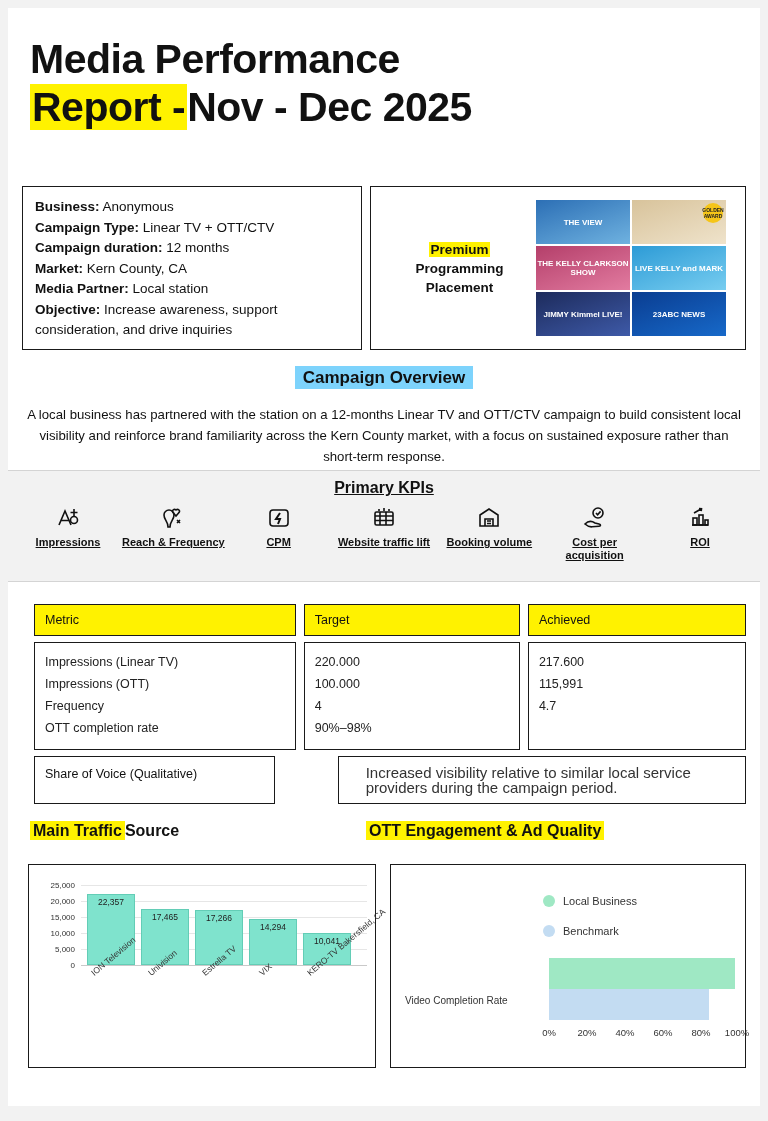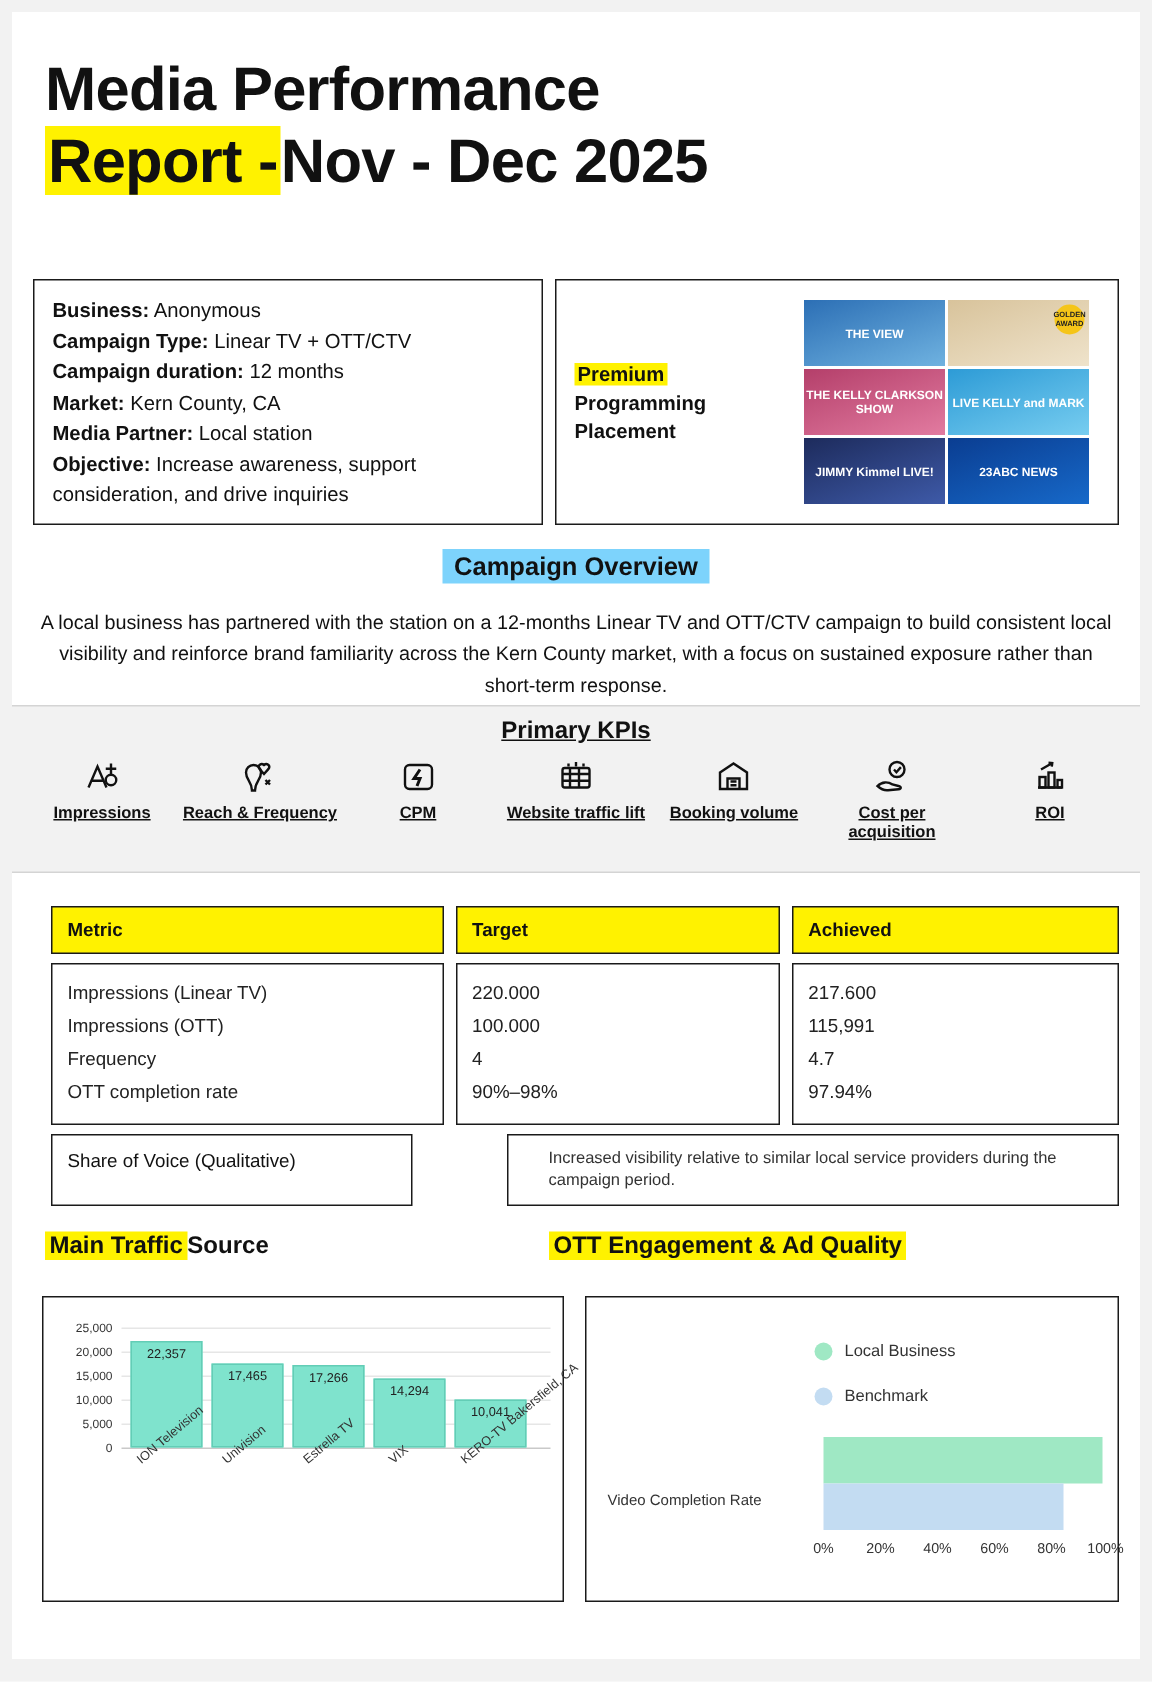--- a/index.html
+++ b/index.html
@@ -67,20 +67,21 @@
     border: 1px solid #1a1a1a;
     display: flex;
     align-items: center;
   }
   .promo-label {
     width: 165px;
     padding-left: 12px;
     font-size: 13.5px;
     font-weight: 700;
     line-height: 19px;
+    text-align: center;
   }
   .promo-label .hl { background: #fff200; }
   .thumb-grid {
     width: 190px;
     height: 136px;
     display: grid;
     grid-template-columns: 1fr 1fr;
     grid-template-rows: 1fr 1fr 1fr;
     gap: 2px;
     margin-right: 8px;
@@ -163,21 +164,21 @@
   .tbl {
     position: absolute;
     left: 26px; top: 596px;
     width: 712px;
   }
   .tbl-head { display: flex; gap: 8px; }
   .th {
     background: #fff200;
     border: 1px solid #1a1a1a;
     font-size: 12.5px;
-    font-weight: 700;
+    font-weight: 400;
     padding: 8px 10px;
   }
   .c1 { width: 264px; }
   .c2 { width: 218px; }
   .c3 { width: 220px; }
   .tbl-body { display: flex; gap: 8px; margin-top: 6px; }
   .td {
     border: 1px solid #1a1a1a;
     font-size: 12.5px;
     padding: 8px 10px 10px 10px;
@@ -186,21 +187,21 @@
   }
   .tbl-foot { display: flex; gap: 19px; margin-top: 6px; }
   .td-sov {
     border: 1px solid #1a1a1a;
     font-size: 12.5px;
     padding: 10px;
     width: 264px;
   }
   .td-sov-note {
     border: 1px solid #1a1a1a;
-    font-size: 11px;
+    font-size: 15px;
     padding: 8px 27px;
     width: 446px;
     line-height: 15px;
     color: #333;
     margin-left: 44px;
   }
 
   
   .ch-head {
     position: absolute;
@@ -456,21 +457,20 @@
         <div class="td c2">
           <div>220.000</div>
           <div>100.000</div>
           <div>4</div>
           <div>90%–98%</div>
         </div>
         <div class="td c3">
           <div>217.600</div>
           <div>115,991</div>
           <div>4.7</div>
-          <div>97.94%</div>
         </div>
       </div>
       <div class="tbl-foot">
         <div class="td-sov">Share of Voice (Qualitative)</div>
         <div class="td-sov-note">Increased visibility relative to similar local service providers during the campaign period.</div>
       </div>
     </div>
 
     <div class="ch-head left">
       <span class="hl">Main Traffic</span><span>Source</span>

